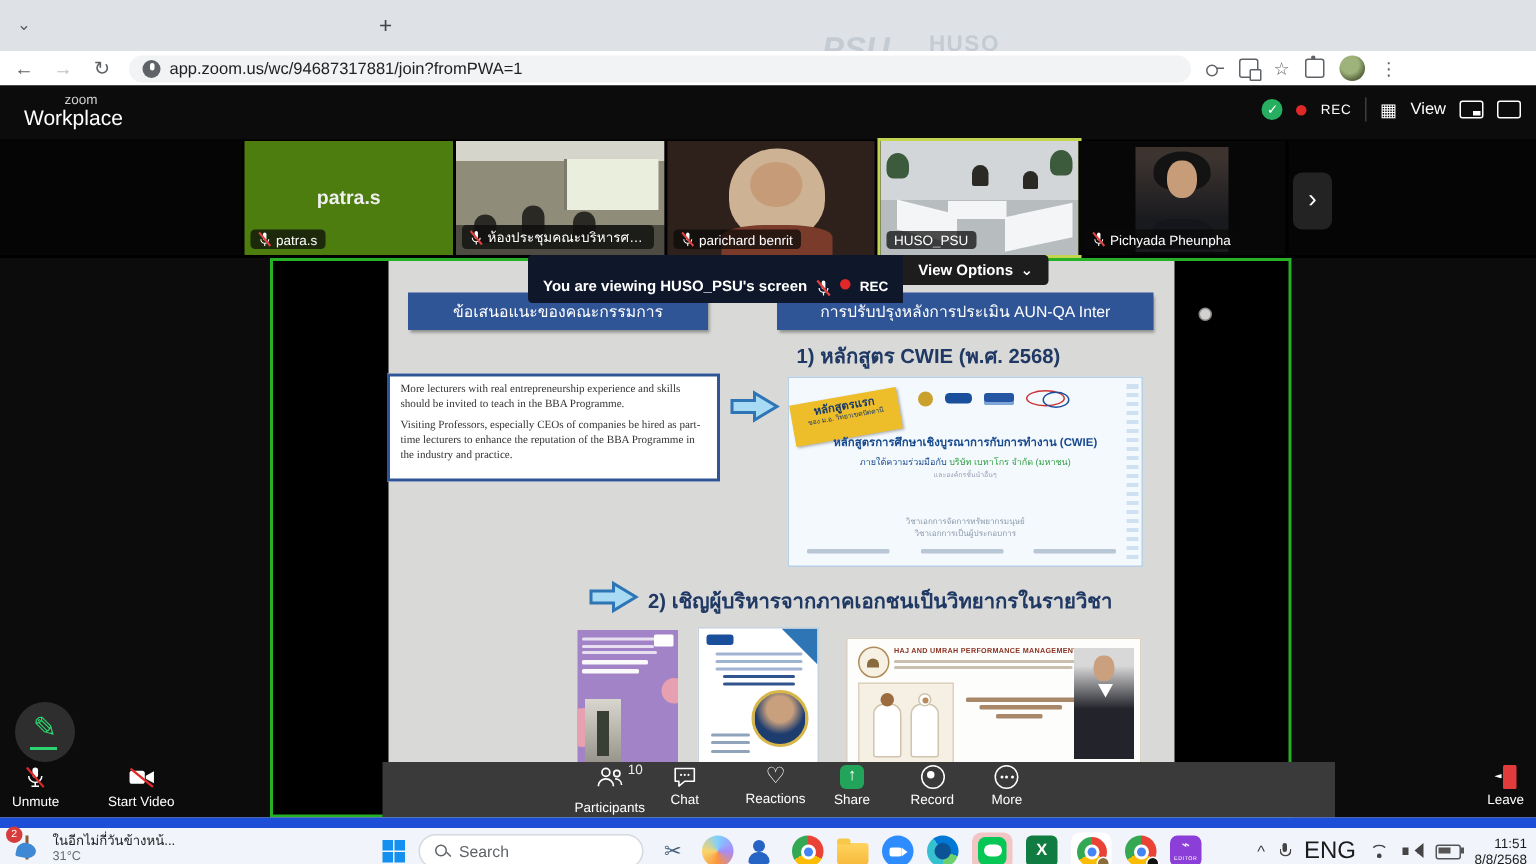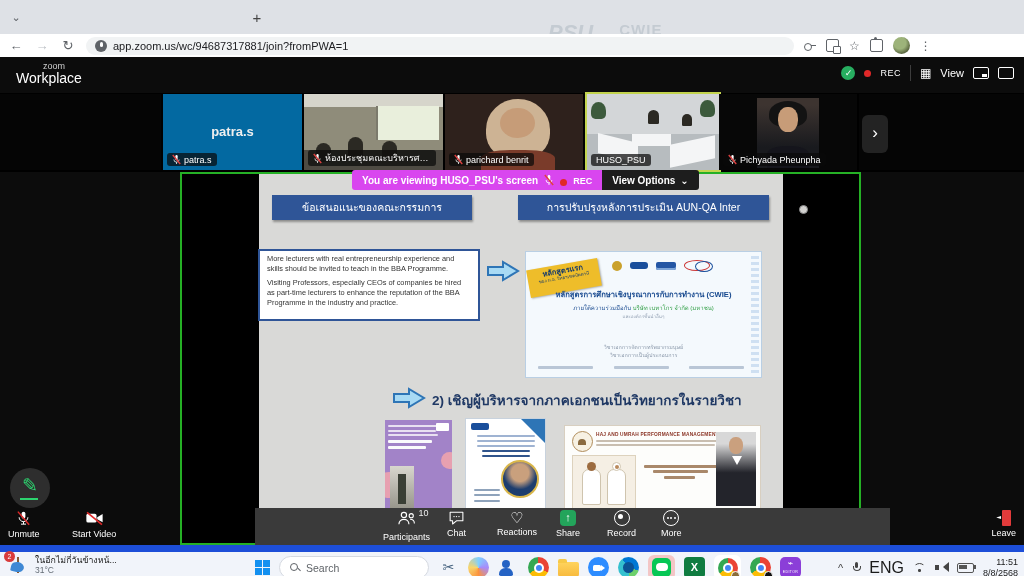--- a/index.html
+++ b/index.html
@@ -55,21 +55,21 @@
   .wicon{width:14px;height:10px;border:1.4px solid #fff;border-radius:2px;position:relative;}
   .wicon.pip:after{content:"";position:absolute;right:1px;bottom:1px;width:5px;height:3.5px;background:#fff;}
 
   
   #strip{left:0;top:93px;width:1024px;height:79px;background:#000;}
   .tile{top:1px;height:76px;background:#222;overflow:hidden;}
   .chip{position:absolute;left:4px;bottom:4px;background:rgba(10,10,10,.72);border-radius:3px;padding:1px 5px;display:flex;align-items:center;gap:3px;max-width:92%;box-sizing:border-box;}
   .chip span{font-size:9px;color:#fff;white-space:nowrap;overflow:hidden;text-overflow:ellipsis;}
   .cname{position:absolute;left:0;right:0;top:30px;text-align:center;color:#efefef;font-size:13px;font-weight:bold;}
   .t0{left:0;width:161px;background:#050505;}
-  .t1{left:163px;width:139px;background:#0369a1;}
+  .t1{left:163px;width:139px;background:#4d7c0f;}
   .t2{left:304px;width:139px;}
   .t3{left:445px;width:138px;}
   .t4{left:585px;width:132px;border:2px solid #c3d44e;top:-1px;height:76px;}
   .t5{left:719px;width:138px;background:#070707;}
   .t6{left:859px;width:165px;background:#050505;}
   #nextbtn{left:862px;top:22px;width:26px;height:38px;background:#232323;border-radius:6px;color:#fff;font-size:17px;text-align:center;line-height:36px;}
   .sc-ubs{width:100%;height:100%;background:linear-gradient(180deg,#d6d5cb 0 13px,#8f8c7a 13px 56px,#4e4b43 56px);position:relative;}
   .sc-ubs .win{position:absolute;left:52%;top:12px;width:44%;height:34px;background:#e9efdc;border-left:2px solid #7c7a6c;}
   .pers{position:absolute;width:15px;height:19px;background:#2b2923;border-radius:8px 8px 2px 2px;}
   .sc-parich{width:100%;height:100%;background:#2e211c;position:relative;}
@@ -79,35 +79,35 @@
   .sc-huso{width:100%;height:100%;background:linear-gradient(180deg,#d3d6d8 0 52%,#b7bcbf 52%);position:relative;}
   .sc-huso .plant{position:absolute;width:15px;height:17px;background:#3c5a3c;border-radius:50% 50% 30% 30%;}
   .sc-huso .tb{position:absolute;background:#f4f5f6;}
   .sc-pichy{position:absolute;left:50%;top:4px;transform:translateX(-50%);width:62px;height:70px;background:linear-gradient(180deg,#3d3430 0 10%,#191a1e 70%);}
   .sc-pichy .hair{position:absolute;left:12px;top:3px;width:38px;height:26px;background:#131313;border-radius:50% 50% 40% 40%;}
   .sc-pichy .face2{position:absolute;left:21px;top:9px;width:20px;height:25px;background:#c79c78;border-radius:46%;}
   .sc-pichy .suit{position:absolute;left:10px;bottom:0;width:42px;height:22px;background:#15151c;border-radius:40% 40% 0 0;}
 
   
   #banner{left:352px;top:170px;height:20px;display:flex;z-index:30;}
-  #banner .g{background:#d946ef;color:#fff;display:flex;align-items:flex-end;gap:6px;padding:4px 10px;border-radius:3px 0 0 3px;}
+  #banner .g{background:#0f172a;color:#fff;display:flex;align-items:flex-start;gap:6px;padding:16px 10px;border-radius:3px 0 0 3px;}
   #banner .g b{font-size:10px;}
   #banner .vo{background:#1d1d1d;color:#fff;display:flex;align-items:center;gap:5px;padding:0 10px;border-radius:0 3px 3px 0;font-size:10px;font-weight:bold;}
   .micoff{flex:0 0 auto;}
 
   
   #frame{left:180px;top:172px;width:677px;height:369px;border:2px solid #25b025;background:#000;z-index:5;}
   #slide{left:77px;top:0;width:524px;height:369px;background:#d9d9d7;color:#222;}
   .hdr{background:#2f5597;color:#fff;font-size:10.5px;display:flex;align-items:center;justify-content:center;box-shadow:1px 2px 2px rgba(0,0,0,.35);}
   #hdrL{left:13px;top:21px;width:200px;height:25px;}
   #hdrR{left:259px;top:21px;width:251px;height:25px;}
   .navy{color:#1f3864;font-weight:bold;}
   #item1{left:272px;top:52px;font-size:13.5px;}
   #fbox{left:-1px;top:75px;width:222px;height:72px;background:#fff;border:2px solid #2f5597;box-sizing:border-box;padding:3px 7px;font-size:7.4px;line-height:1.3;color:#333;}
-  #fbox p{margin:0 0 5px 0;}
+  #fbox p{margin:0 0 5px 0;font-family:Liberation Serif, serif;}
   .bluearrow{fill:#a8daf4;stroke:#2e75b6;stroke-width:2;}
   #arr1{left:227px;top:85px;}
   #arr2{left:133px;top:212px;}
   #item2{left:173px;top:215px;font-size:13.5px;}
   
   #cert{left:266px;top:77px;width:235px;height:125px;background:#f4f9fd;border:1px solid #b9cfe4;overflow:hidden;}
   #cert .rstrip{position:absolute;right:2px;top:4px;bottom:4px;width:8px;background:repeating-linear-gradient(180deg,#cfe0f2 0 3px,#f4f9fd 3px 6px);}
   #badge{position:absolute;left:2px;top:12px;width:72px;height:28px;background:#eebd2a;transform:rotate(-10deg);color:#153a6b;text-align:center;padding-top:3px;box-sizing:border-box;box-shadow:1px 1px 2px rgba(0,0,0,.3);}
   #badge .b1{font-size:7.5px;font-weight:bold;line-height:8px;}
   #badge .b2{font-size:4.5px;line-height:6px;}
@@ -247,21 +247,21 @@
 </head>
 <body>
 
 <div id="screen">
 
   <div class="abs" id="tabstrip">
     <div class="abs" id="tab-search">⌄</div>
     <div class="abs" id="newtab">+</div>
     <div class="abs" id="wm">
       <span class="psu">PSU</span>
-      <span><span class="huso">CWIE</span><span class="sub">PSU</span></span>
+      <span><span class="huso">HUSO</span><span class="sub">PSU</span></span>
     </div>
   </div>
 
   <div class="abs" id="btoolbar">
     <span class="navbtn">←</span>
     <span class="navbtn dis">→</span>
     <span class="navbtn">↻</span>
     <div id="omnibox">
       <span id="permicon"></span>
       <span id="urltext">app.zoom.us/wc/94687317881/join?fromPWA=1</span>
@@ -394,20 +394,21 @@
       <span>View Options</span>
       <span>⌄</span>
     </div>
   </div>
 
   <div class="abs" id="frame">
     <div class="abs" id="slide">
 
       <div class="abs hdr" id="hdrR">การปรับปรุงหลังการประเมิน AUN-QA Inter</div>
       <div class="abs hdr" id="hdrL">ข้อเสนอแนะของคณะกรรมการ</div>
+      <div class="abs navy" id="item1">1) หลักสูตร CWIE (พ.ศ. 2568)</div>
 
       <div class="abs" id="fbox">
         <p>More lecturers with real entrepreneurship experience and skills should be invited to teach in the BBA Programme.</p>
         <p>Visiting Professors, especially CEOs of companies be hired as part-time lecturers to enhance the reputation of the BBA Programme in the industry and practice.</p>
       </div>
 
       <svg class="abs" id="arr1" width="34" height="24" viewBox="0 0 34 24">
           <path class="bluearrow" d="M2 8h15V3l15 9-15 9v-5H2z"></path>
         </svg>
 

